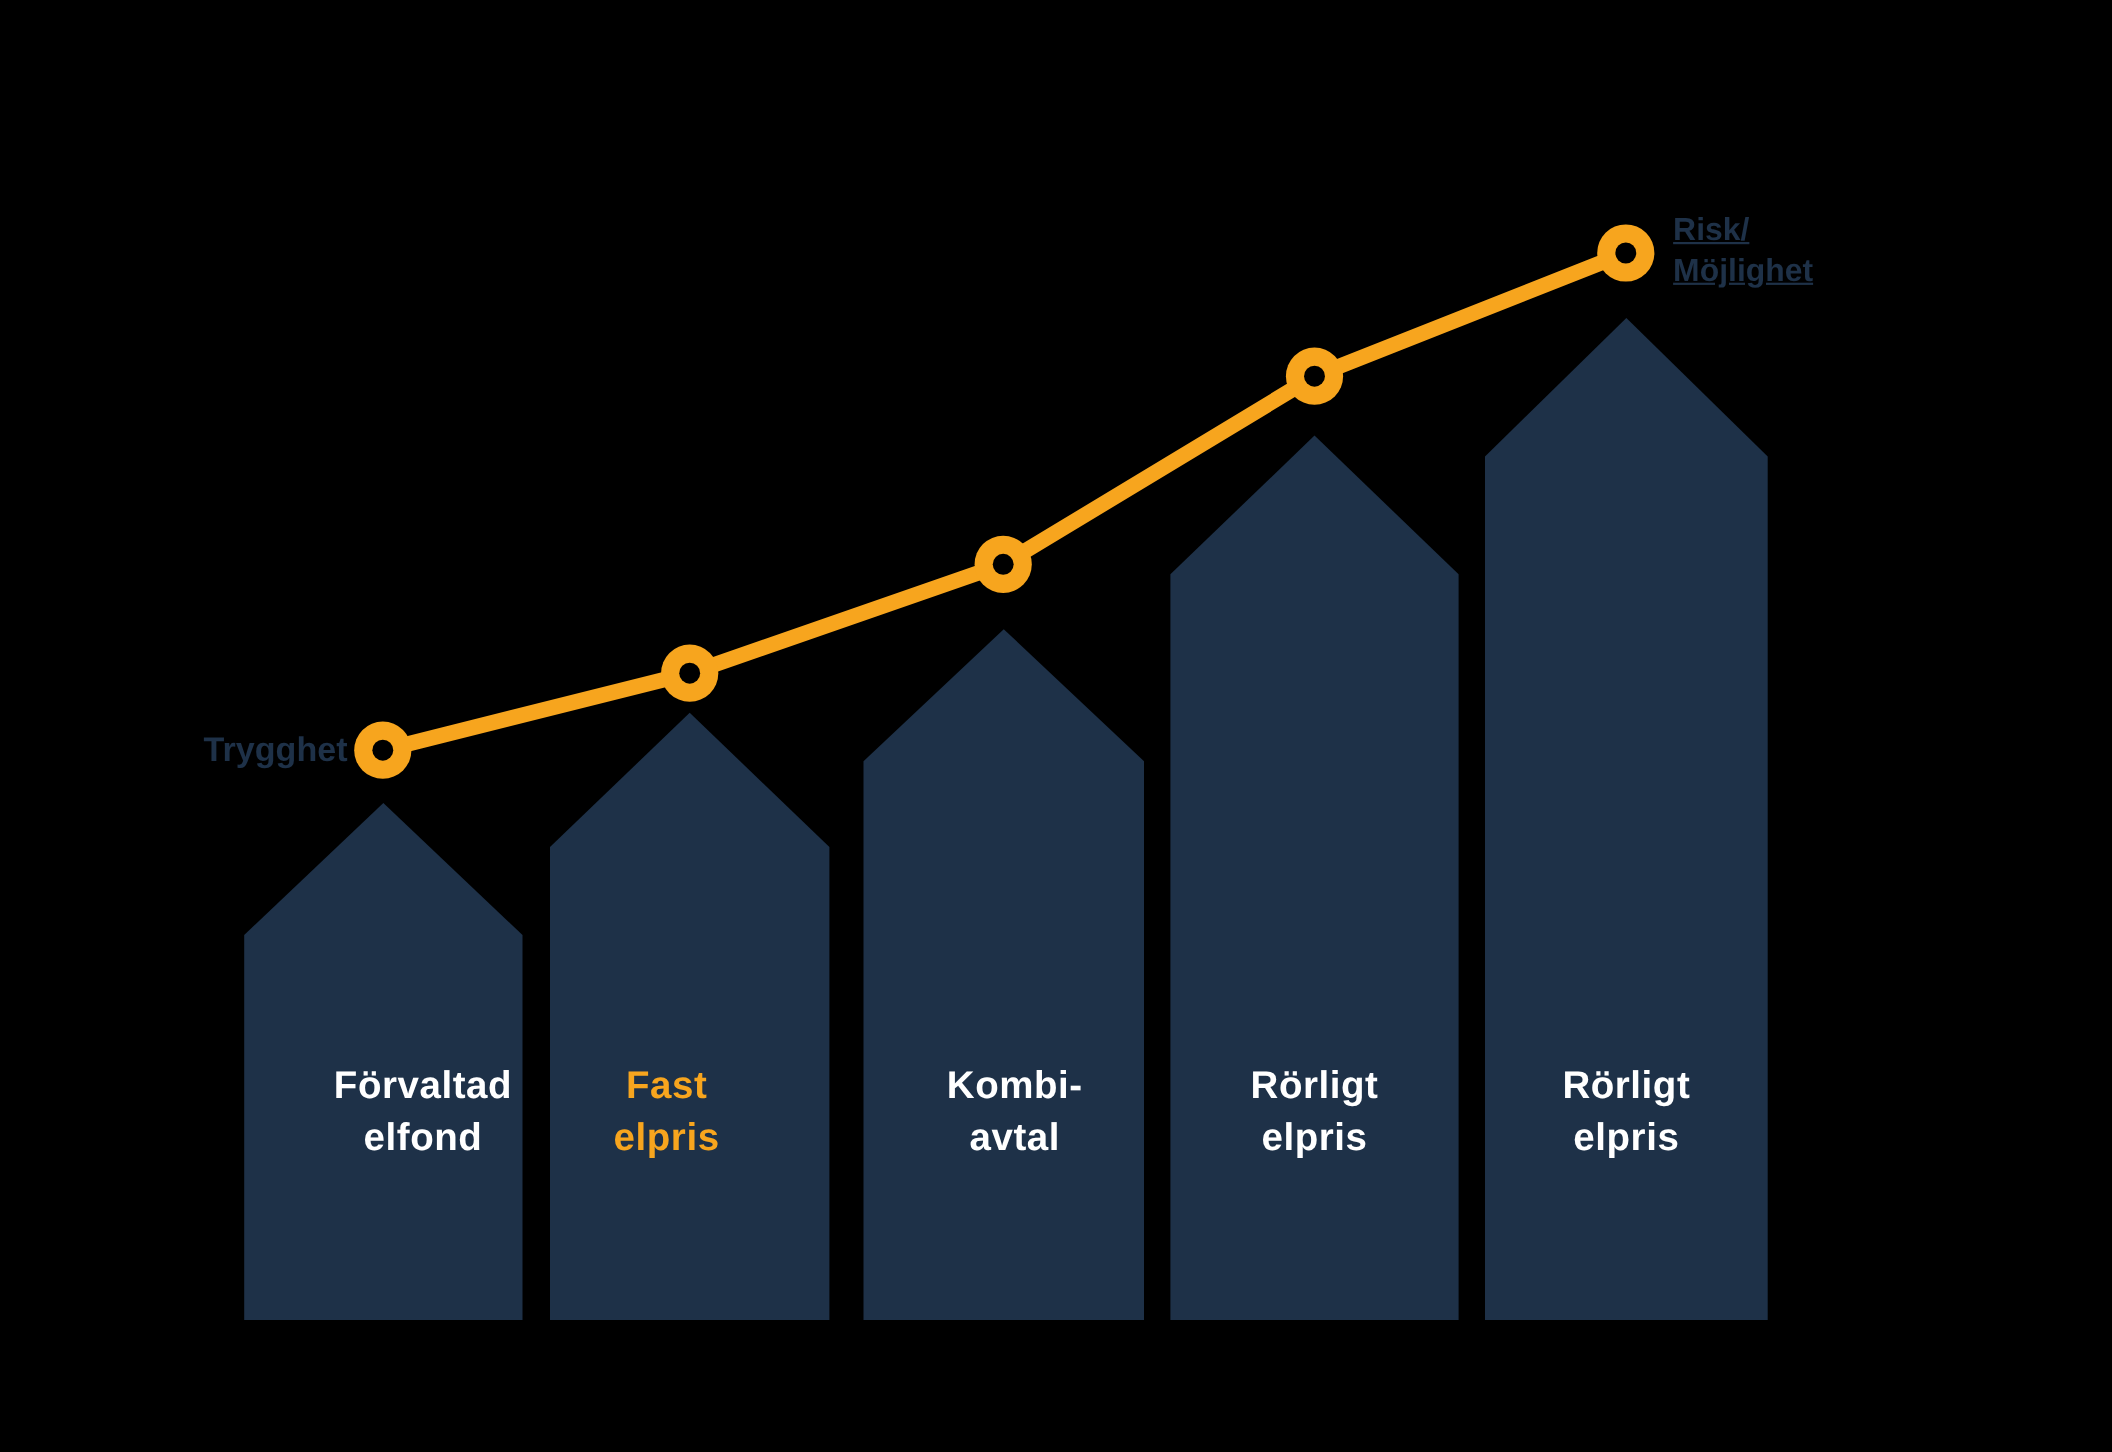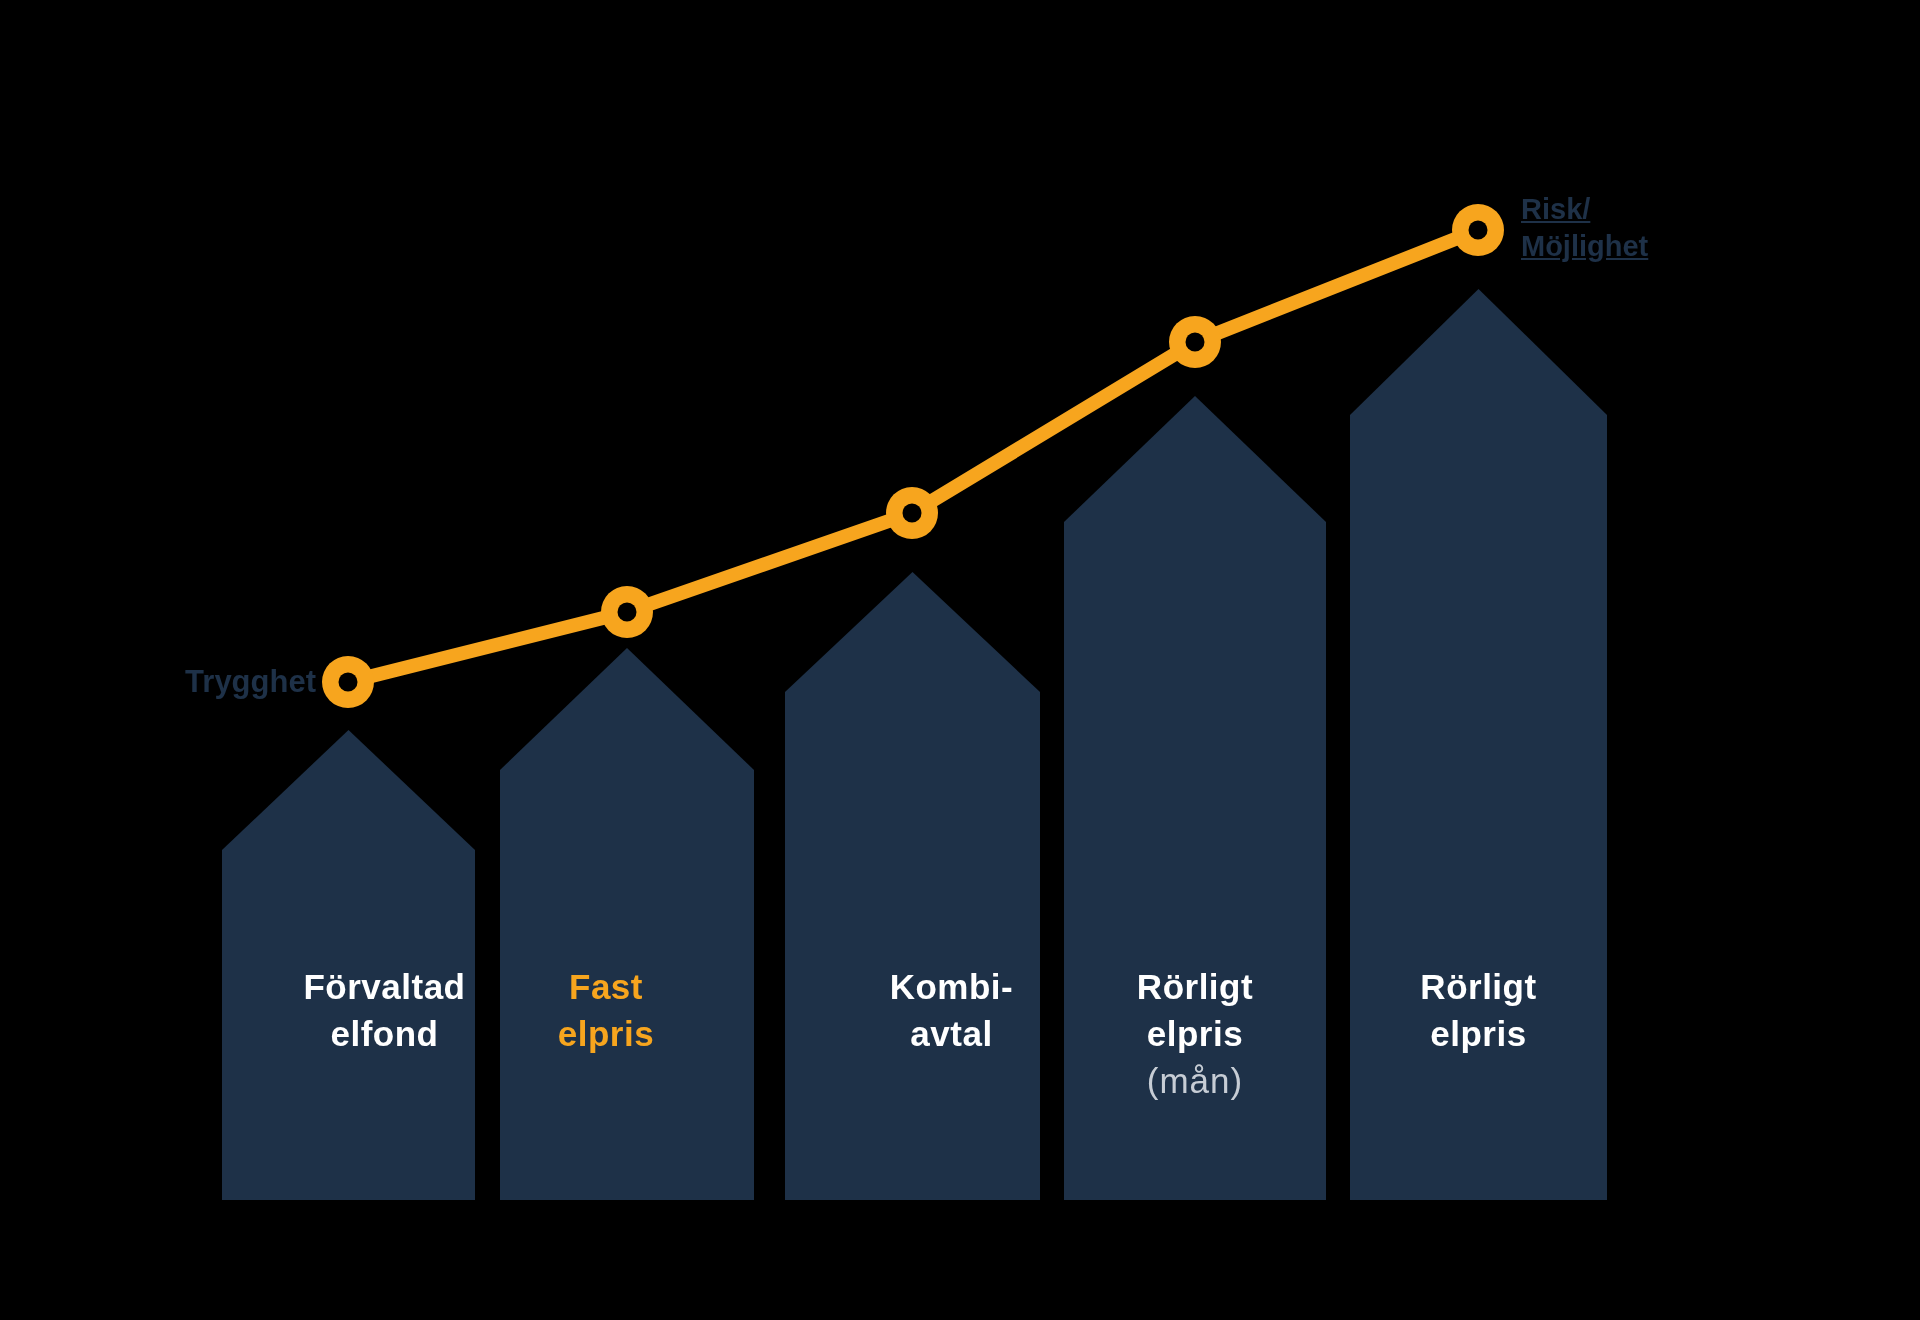--- a/index.html
+++ b/index.html
@@ -91,29 +91,28 @@
   <div class="bar-label" style="left: 222px; width: 253px; margin-left: 36px;">
     <span class="l1">Förvaltad</span>
     <span class="l2">elfond</span>
   </div>
 
   <div class="bar-label highlight" style="left: 500px; width: 212px;">
     <span class="l1">Fast</span>
     <span class="l2">elpris</span>
   </div>
 
-  <div class="bar-label" style="left: 814px; width: 255px; padding-left: 20px;">
+  <div class="bar-label" style="left: 785px; width: 255px; padding-left: 20px;">
     <span class="l1">Kombi-</span>
     <span class="l2">avtal</span>
   </div>
 
   <div class="bar-label" style="left: 1064px; width: 262px;">
     <span class="l1">Rörligt</span>
     <span class="l2">elpris</span>
-    <span class="l3">(mån)</span>
   </div>
 
   <div class="bar-label" style="left: 1350px; width: 257px;">
     <span class="l1">Rörligt</span>
     <span class="l2">elpris</span>
   </div>
 
 </div>
 
 </body></html>

